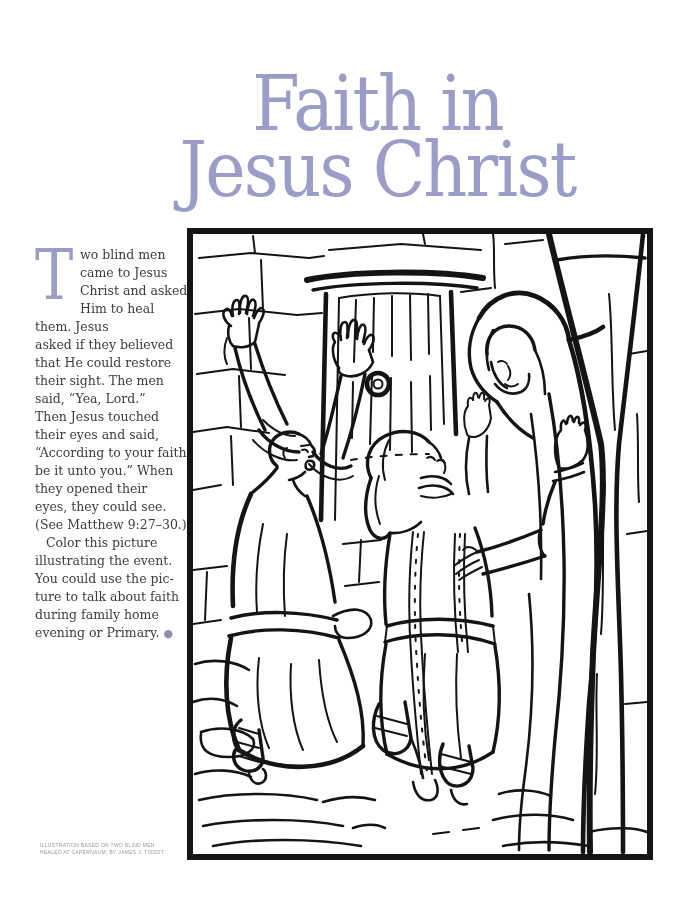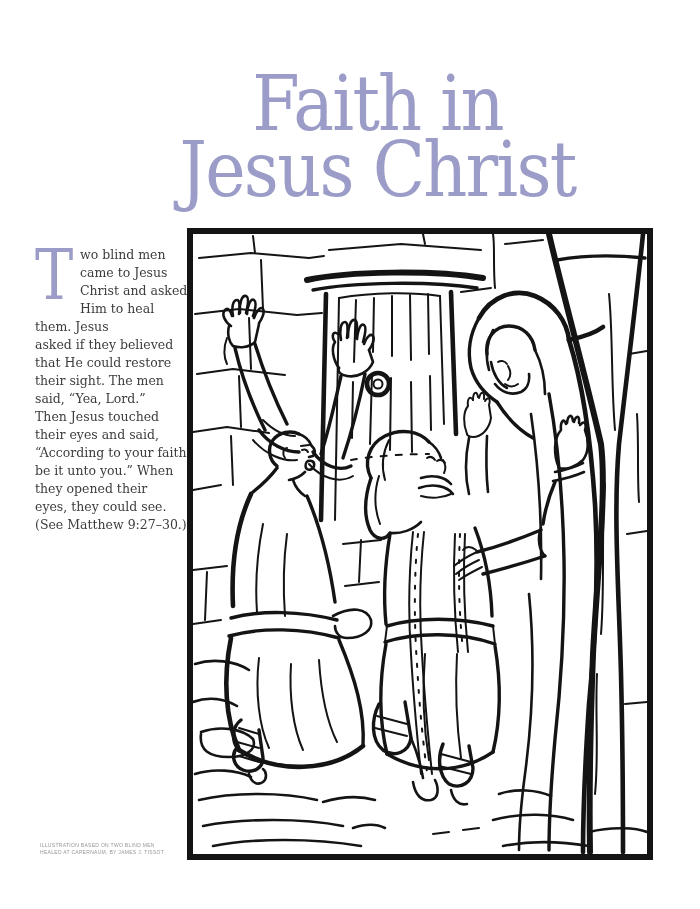--- a/index.html
+++ b/index.html
@@ -50,20 +50,26 @@
 that He could restore
 their sight. The men
 said, “Yea, Lord.”
 Then Jesus touched
 their eyes and said,
 “According to your faith
 be it unto you.” When
 they opened their
 eyes, they could see.
 (See Matthew 9:27–30.)</span></p>
+    <p class="p2"><span class="pretext">Color this picture
+illustrating the event.
+You could use the pic-
+ture to talk about faith
+during family home
+evening or Primary.</span> <span class="bullet">●</span></p>
   </div>
 
   <div class="frame">
     <svg width="454" height="620" viewBox="0 0 454 620">
       <g class="s">
 
         <path class="a" d="M6,24 L58,19 L116,24 L131,22"></path>
         <path class="a" d="M62,19 L60,2"></path>
         <path class="a" d="M2,80 L46,75 L104,81 L129,79"></path>
         <path class="a" d="M70,75 L68,26"></path>

